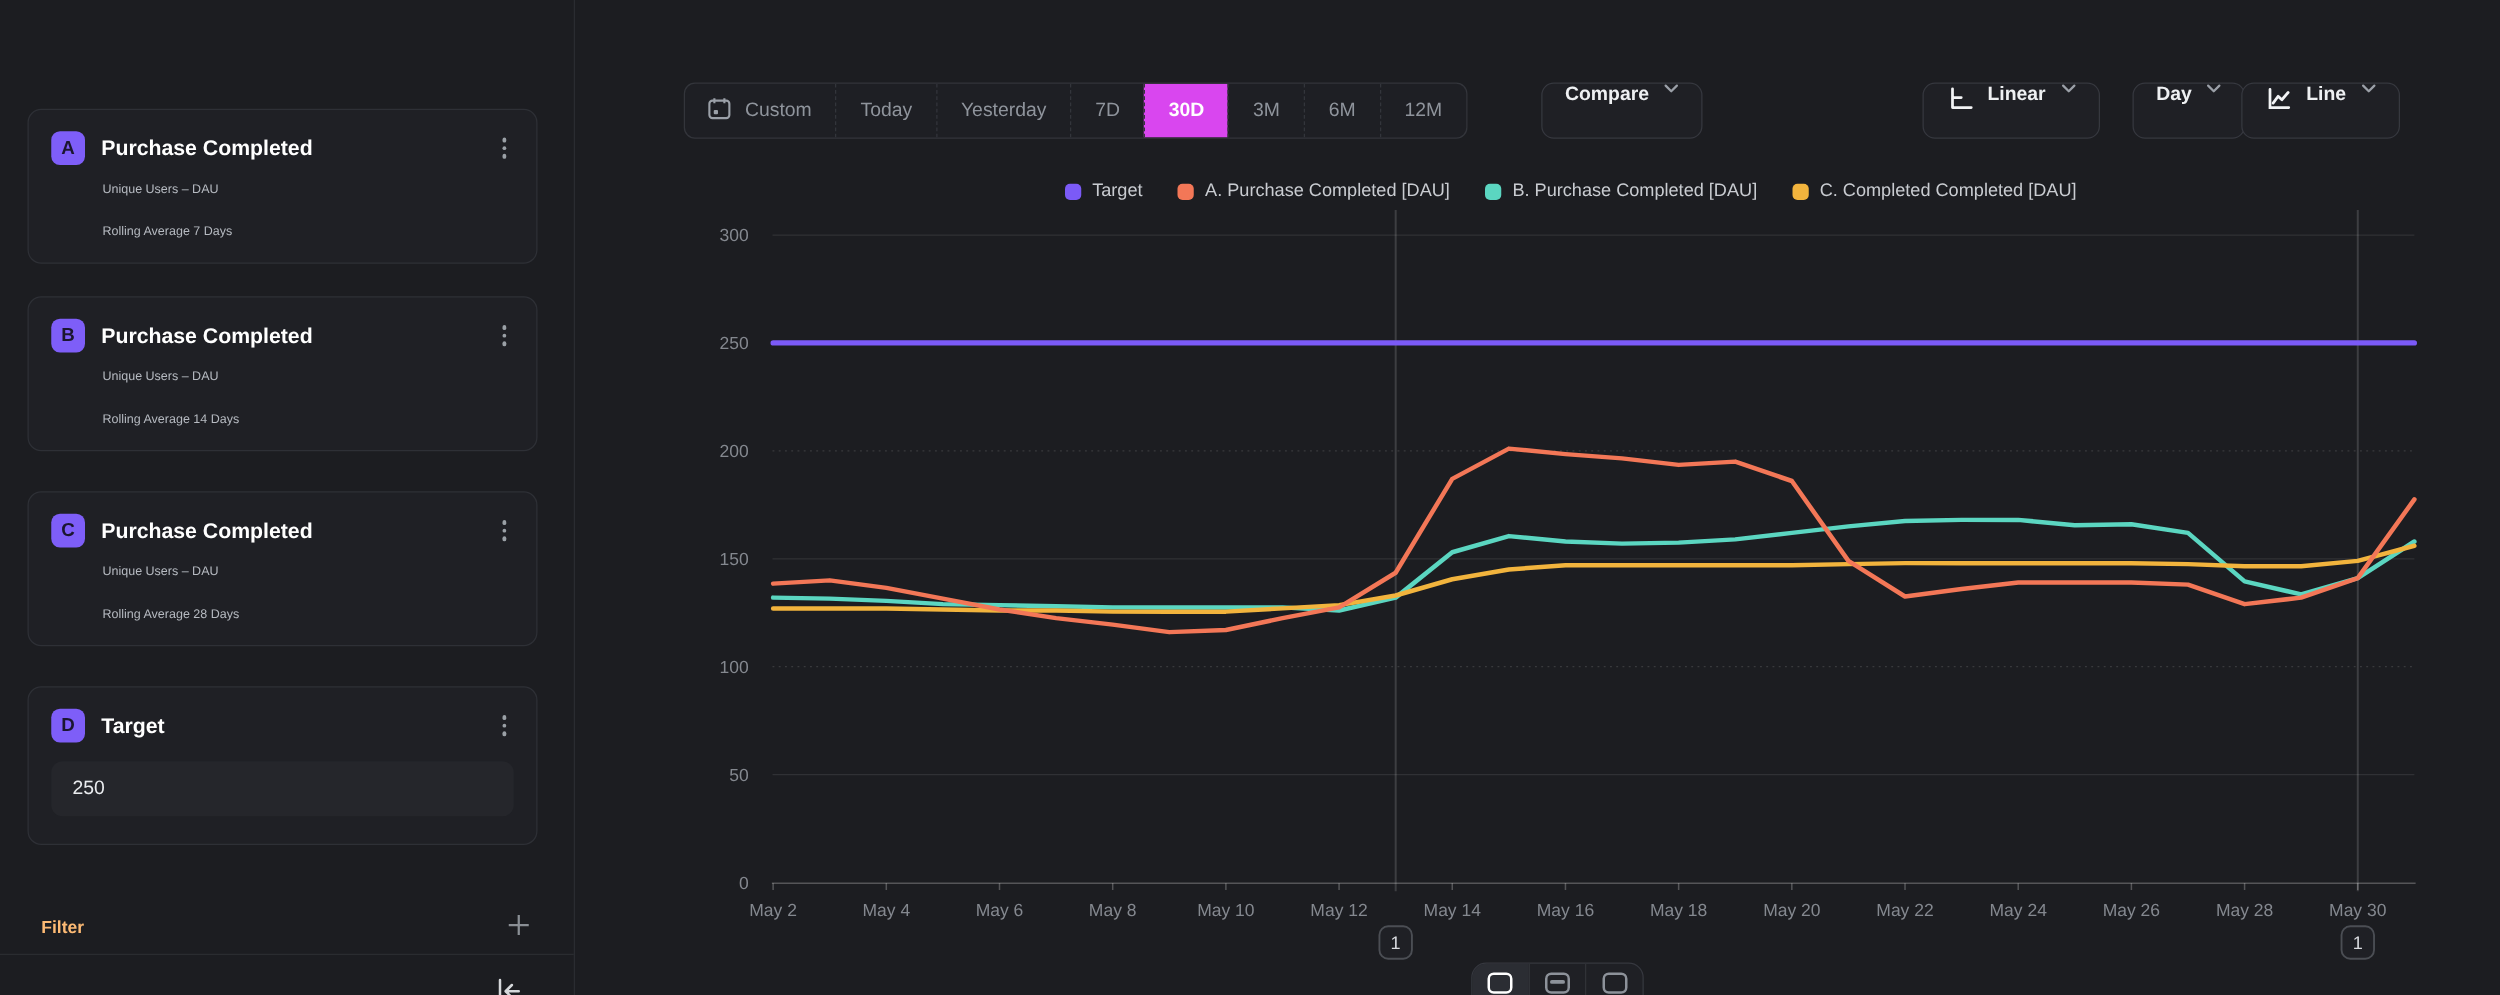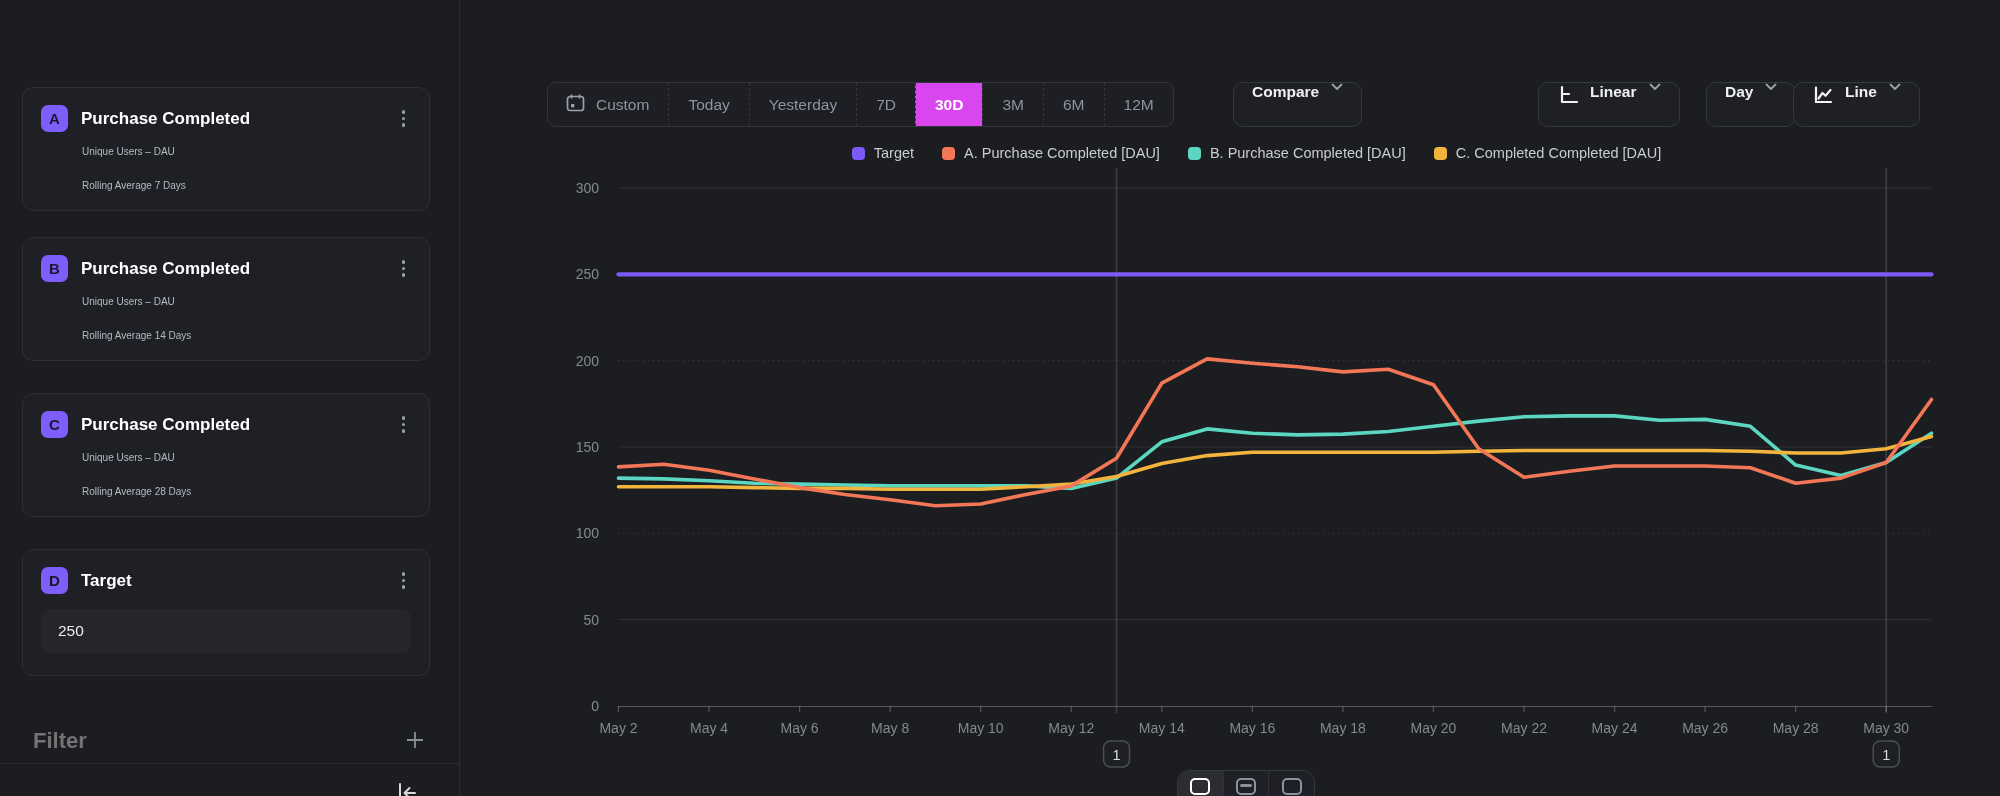--- a/index.html
+++ b/index.html
@@ -17,26 +17,26 @@
   .metric-card{position:absolute;left:22px;width:408px;box-sizing:border-box;background:#1f2025;border:1px solid #2e3036;border-radius:11px;padding:17px 18px}
   .card-head{display:flex;align-items:center;gap:13px}
   .badge{width:27px;height:27px;border-radius:7px;background:#7e5ef8;color:#1b1630;font-size:15px;font-weight:700;display:flex;align-items:center;justify-content:center;flex:none}
   .card-title{font-size:17px;font-weight:700;color:#ffffff;flex:1}
   .kebab{display:flex;flex-direction:column;gap:3px;padding:4px 6px}
   .kebab i{width:3.5px;height:3.5px;border-radius:50%;background:#9aa0a6;display:block}
   .card-sub{margin:14px 0 0 41px;font-size:10px;color:#b6bac1}
   .card-sub + .card-sub{margin-top:23px}
   .target-input{margin-top:15px;width:100%;box-sizing:border-box;height:44px;background:#25262b;border:none;border-radius:9px;color:#e9ebee;font-size:15.5px;padding:0 17px;font-family:inherit;outline:none}
   .filter-row{position:absolute;left:33px;right:32px;top:724px;height:34px;display:flex;justify-content:space-between;align-items:center}
-  .filter-label{font-size:22px;font-weight:700;color:#737373}
+  .filter-label{font-size:14px;font-weight:700;color:#fdba74}
   .sidebar-divider{position:absolute;left:0;right:0;top:763px;border-top:1px solid #2a2c30}
   .collapse-btn{position:absolute;left:394px;top:780px;color:#d6d8db}
   
   .main{position:absolute;left:461px;top:0;width:1539px;height:796px}
-  .toolbar{position:absolute;left:0;right:0;top:82px;height:45px}
+  .toolbar{position:absolute;left:0;right:0;top:66px;height:45px}
   .segmented{position:absolute;left:86px;top:0;height:45px;display:flex;align-items:stretch;border:1px solid #33353b;border-radius:9px;background:#1e1f24;box-sizing:border-box;overflow:hidden}
   .seg-item{display:flex;align-items:center;gap:10px;padding:0 19px;font-size:15.5px;color:#8f949c;border-left:1px dashed #33353b;white-space:nowrap;cursor:pointer}
   .seg-item:first-child{border-left:none;padding-left:17px}
   .seg-item.active{background:#d946ef;color:#ffffff;font-weight:700}
   .btn{position:absolute;top:0;height:45px;display:flex;align-items:flex-start;gap:10px;padding:0 18px;background:#1f2025;border:1px solid #36383f;border-radius:10px;font-size:15.5px;font-weight:700;color:#eef0f2;box-sizing:border-box;cursor:pointer;font-family:inherit}
   .chev{margin-left:2px;display:flex}
   .legend{position:absolute;top:145px;left:0;right:0;display:flex;justify-content:center;align-items:center;gap:28px;transform:translateX(26px)}
   .legend-item{display:flex;align-items:center;gap:9px;font-size:14.5px;color:#c9ccd1}
   .legend-swatch{width:13px;height:13px;border-radius:4px;flex:none}
   #chart{position:absolute;left:0;top:0}

